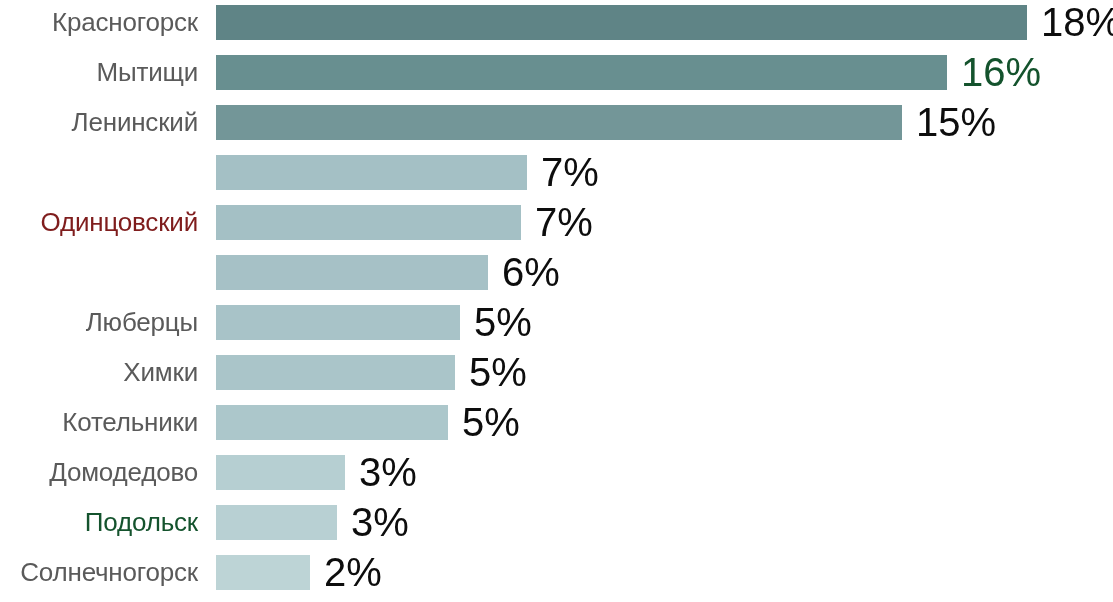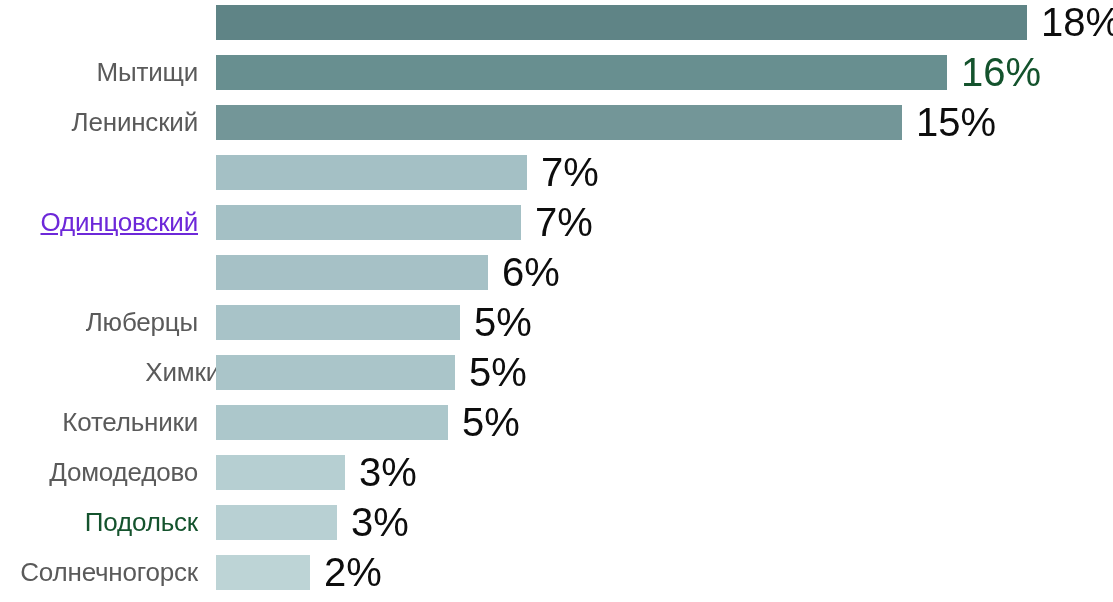--- a/index.html
+++ b/index.html
@@ -57,20 +57,21 @@
     font-family: "Liberation Sans", sans-serif;
     white-space: nowrap;
   }
 </style>
 </head>
 <body>
 
 <div id="chart-root" style="background: rgb(255, 255, 255);">
 
 <div class="bar-row" style="top: 5px;">
+      <div class="cat-label" style="color: rgb(90, 90, 90);">Красногорск</div>
       <div class="bar-track" style="width: 811px;">
         <div class="bar" style="width: 811px; background: rgb(95, 132, 134);"></div>
       </div>
       <div class="val-label" style="left: 1041px; color: rgb(13, 13, 13);">18%</div>
     </div>
     <div class="bar-row" style="top: 55px;">
       <div class="cat-label" style="color: rgb(90, 90, 90);">Мытищи</div>
       <div class="bar-track" style="width: 731px;">
         <div class="bar" style="width: 731px; background: rgb(104, 143, 144);"></div>
       </div>
@@ -83,41 +84,41 @@
       </div>
       <div class="val-label" style="left: 916px; color: rgb(13, 13, 13);">15%</div>
     </div>
     <div class="bar-row" style="top: 155px;">
       <div class="bar-track" style="width: 311px;">
         <div class="bar" style="width: 311px; background: rgb(164, 192, 197);"></div>
       </div>
       <div class="val-label" style="left: 541px; color: rgb(13, 13, 13);">7%</div>
     </div>
     <div class="bar-row" style="top: 205px;">
-      <div class="cat-label" style="color: #6d28d9; text-decoration: underline;">Одинцовский</div>
+      <div class="cat-label" style="color: #7f1d1d;">Одинцовский</div>
       <div class="bar-track" style="width: 305px;">
         <div class="bar" style="width: 305px; background: rgb(164, 192, 197);"></div>
       </div>
       <div class="val-label" style="left: 535px; color: rgb(13, 13, 13);">7%</div>
     </div>
     <div class="bar-row" style="top: 255px;">
       <div class="bar-track" style="width: 272px;">
         <div class="bar" style="width: 272px; background: rgb(166, 193, 198);"></div>
       </div>
       <div class="val-label" style="left: 502px; color: rgb(13, 13, 13);">6%</div>
     </div>
     <div class="bar-row" style="top: 305px;">
       <div class="cat-label" style="color: rgb(90, 90, 90); text-align: right;">Люберцы</div>
       <div class="bar-track" style="width: 244px;">
         <div class="bar" style="width: 244px; background: rgb(168, 195, 200);"></div>
       </div>
       <div class="val-label" style="left: 474px; color: rgb(13, 13, 13);">5%</div>
     </div>
     <div class="bar-row" style="top: 355px;">
-      <div class="cat-label" style="color: rgb(90, 90, 90); padding-left: 22px;">Химки</div>
+      <div class="cat-label" style="color: rgb(90, 90, 90);">Химки</div>
       <div class="bar-track" style="width: 239px;">
         <div class="bar" style="width: 239px; background: rgb(170, 197, 201);"></div>
       </div>
       <div class="val-label" style="left: 469px; color: rgb(13, 13, 13);">5%</div>
     </div>
     <div class="bar-row" style="top: 405px;">
       <div class="cat-label" style="color: rgb(90, 90, 90);">Котельники</div>
       <div class="bar-track" style="width: 232px;">
         <div class="bar" style="width: 232px; background: rgb(172, 199, 203);"></div>
       </div>

